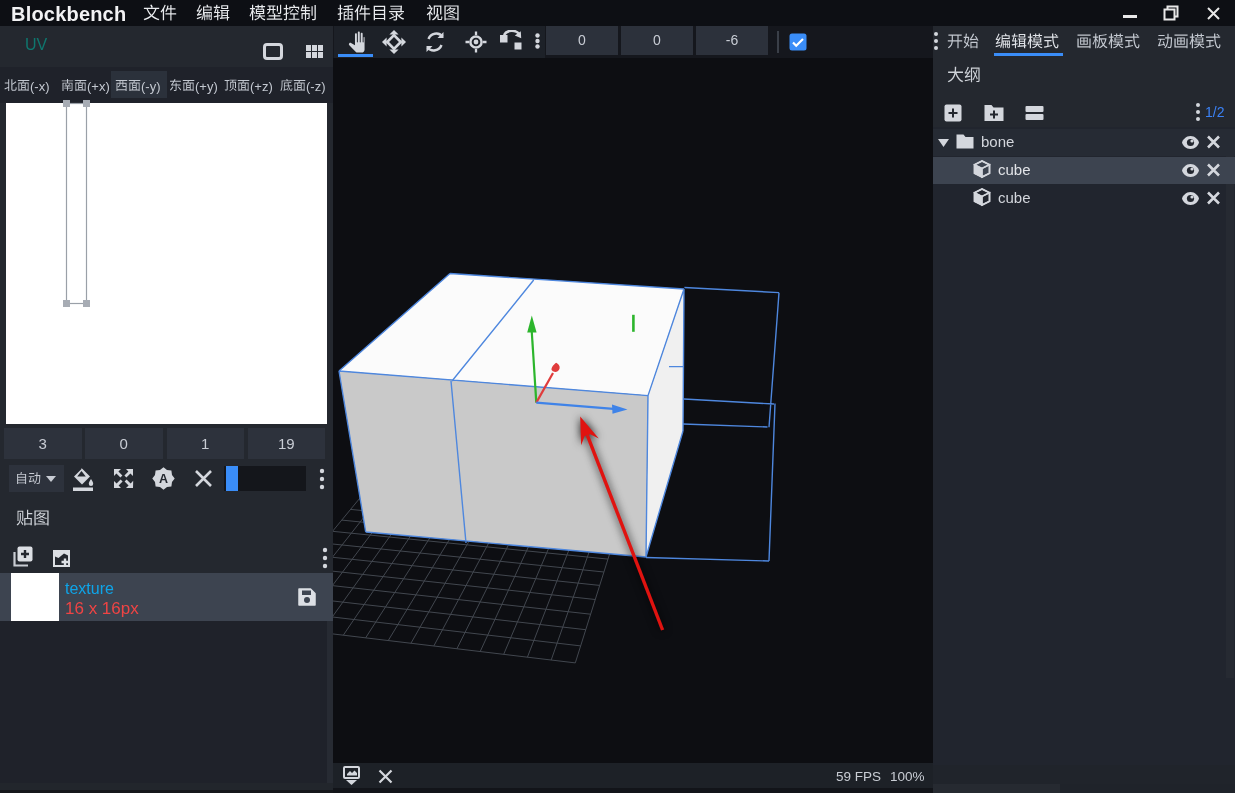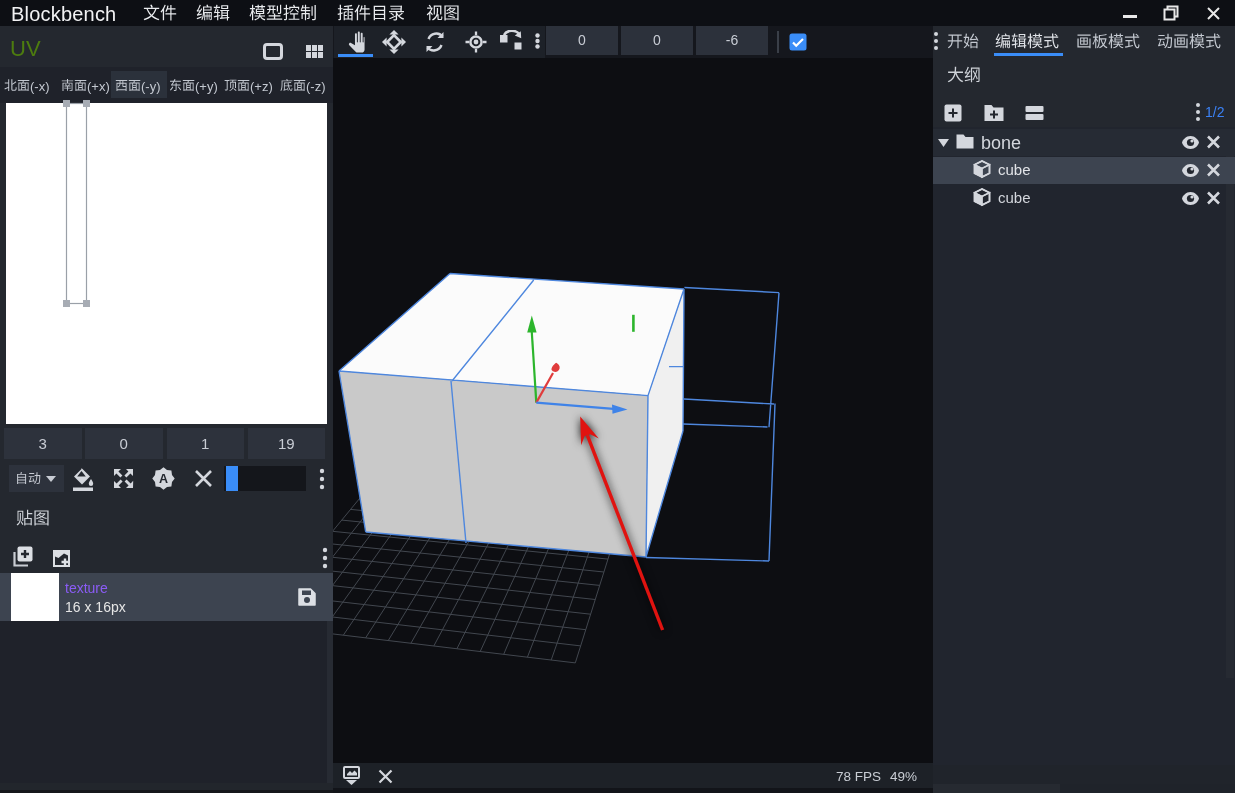--- a/index.html
+++ b/index.html
@@ -1,18 +1,18 @@
 <!DOCTYPE html>
 <html><head><meta charset="utf-8"><style>
 *{margin:0;padding:0;box-sizing:border-box}
 body{width:1235px;height:793px;position:relative;overflow:hidden;background:#0d0f14;font-family:'Liberation Sans',sans-serif;}
 .abs{position:absolute}
 </style></head><body>
 <div class="abs" style="left:0;top:0;width:1235px;height:26px;background:#0d0f14"></div>
-<div class="abs" style="left:11px;top:3px;font-size:20px;font-weight:normal;color:#f2f2f4;letter-spacing:0.2px">Blockbench</div>
+<div class="abs" style="left:11px;top:3px;font-size:20px;font-weight:bold;color:#f2f2f4;letter-spacing:0.2px">Blockbench</div>
 <svg style="position:absolute;left:143px;top:2px" width="36" height="23" viewBox="0 -17 36 23">
     <path fill="#e8eaed" d="M7.2 -14C7.7 -13.2 8.2 -12 8.4 -11.3L9.9 -11.8C9.6 -12.5 9 -13.6 8.5 -14.4ZM0.9 -11.3V-10H3.5C4.5 -7.4 5.8 -5.2 7.6 -3.4C5.7 -1.8 3.4 -0.7 0.6 0.1C0.9 0.4 1.3 1 1.4 1.3C4.2 0.4 6.6 -0.8 8.5 -2.5C10.5 -0.8 12.8 0.5 15.6 1.2C15.8 0.9 16.2 0.3 16.4 0.1C13.7 -0.6 11.4 -1.8 9.5 -3.4C11.2 -5.2 12.5 -7.3 13.5 -10H16.2V-11.3ZM8.6 -4.3C7 -5.9 5.7 -7.9 4.8 -10H12.1C11.2 -7.7 10.1 -5.8 8.6 -4.3Z M22.4 -5.8V-4.6H27.3V1.4H28.5V-4.6H33.2V-5.8H28.5V-9.6H32.5V-10.8H28.5V-14.1H27.3V-10.8H25C25.2 -11.6 25.4 -12.4 25.6 -13.2L24.3 -13.4C24 -11.2 23.2 -9 22.3 -7.6C22.6 -7.4 23.1 -7.1 23.3 -7C23.8 -7.7 24.2 -8.6 24.6 -9.6H27.3V-5.8ZM21.6 -14.2C20.6 -11.6 19.1 -9.1 17.5 -7.4C17.8 -7.1 18.1 -6.5 18.3 -6.2C18.8 -6.7 19.3 -7.4 19.8 -8.2V1.3H21.1V-10.1C21.7 -11.3 22.3 -12.6 22.8 -13.9Z"></path>
   </svg>
 <svg style="position:absolute;left:196px;top:2px" width="36" height="23" viewBox="0 -17 36 23">
     <path fill="#e8eaed" d="M0.7 -0.9 1 0.3C2.4 -0.3 4.2 -1 5.9 -1.8L5.6 -2.8C3.8 -2.1 1.9 -1.3 0.7 -0.9ZM1 -7.2C1.3 -7.3 1.7 -7.4 3.5 -7.7C2.8 -6.6 2.2 -5.7 2 -5.4C1.5 -4.7 1.1 -4.3 0.8 -4.2C0.9 -3.9 1.1 -3.3 1.2 -3.1C1.5 -3.3 2 -3.5 5.8 -4.3C5.7 -4.6 5.7 -5.1 5.7 -5.4L2.8 -4.8C4 -6.4 5.2 -8.3 6.2 -10.1L5.2 -10.7C4.9 -10.1 4.5 -9.4 4.2 -8.8L2.3 -8.6C3.2 -10.1 4.2 -12 4.9 -13.9L3.7 -14.3C3 -12.2 1.9 -10 1.5 -9.4C1.2 -8.8 0.9 -8.4 0.6 -8.3C0.8 -8 1 -7.4 1 -7.2ZM10.6 -6V-3.4H9.2V-6ZM11.5 -6H12.7V-3.4H11.5ZM8.2 -7V1.2H9.2V-2.4H10.6V0.8H11.5V-2.4H12.7V0.8H13.5V-2.4H14.8V0.1C14.8 0.2 14.8 0.3 14.6 0.3C14.5 0.3 14.2 0.3 13.8 0.3C14 0.5 14.1 1 14.1 1.2C14.7 1.2 15.1 1.2 15.4 1.1C15.7 0.9 15.8 0.6 15.8 0.1V-7L14.8 -7ZM13.5 -6H14.8V-3.4H13.5ZM10.3 -14C10.6 -13.6 10.8 -13 11 -12.4H7V-8.8C7 -6.1 6.9 -2.4 5.3 0.4C5.6 0.5 6.1 0.9 6.3 1.1C7.9 -1.7 8.2 -5.7 8.2 -8.5H15.6V-12.4H12.4C12.2 -13 11.8 -13.8 11.5 -14.4ZM8.2 -11.4H14.5V-9.5H8.2Z M26.4 -12.8H30.9V-11.1H26.4ZM25.2 -13.7V-10.1H32.2V-13.7ZM18.4 -5.6C18.5 -5.8 19 -5.9 19.6 -5.9H21.1V-3.4L17.7 -2.8L18 -1.6L21.1 -2.2V1.3H22.3V-2.5L24.3 -2.9L24.2 -4L22.3 -3.6V-5.9H23.9V-7H22.3V-9.7H21.1V-7H19.5C20 -8.2 20.5 -9.6 20.9 -11.1H24V-12.3H21.2C21.3 -12.9 21.5 -13.4 21.6 -14L20.3 -14.3C20.2 -13.6 20.1 -12.9 20 -12.3H17.8V-11.1H19.7C19.3 -9.7 19 -8.6 18.8 -8.1C18.5 -7.4 18.3 -6.9 18 -6.8C18.1 -6.5 18.3 -5.9 18.4 -5.6ZM30.9 -8V-6.6H26.5V-8ZM23.8 -1.3 24 -0.1 30.9 -0.7V1.4H32V-0.8L33.3 -0.9L33.3 -2L32 -1.9V-8H33.2V-9.1H24.2V-8H25.3V-1.4ZM30.9 -5.6V-4.1H26.5V-5.6ZM30.9 -3.1V-1.8L26.5 -1.5V-3.1Z"></path>
   </svg>
 <svg style="position:absolute;left:249px;top:2px" width="70" height="23" viewBox="0 -17 70 23">
     <path fill="#e8eaed" d="M8 -7.1H13.9V-5.9H8ZM8 -9.2H13.9V-8H8ZM12.4 -14.3V-12.9H9.8V-14.3H8.6V-12.9H6.1V-11.8H8.6V-10.5H9.8V-11.8H12.4V-10.5H13.7V-11.8H16.1V-12.9H13.7V-14.3ZM6.8 -10.2V-4.9H10.3C10.2 -4.4 10.2 -3.9 10 -3.5H5.8V-2.4H9.7C9 -1.1 7.8 -0.2 5.3 0.3C5.5 0.6 5.9 1.1 6 1.4C8.9 0.6 10.3 -0.6 11 -2.4C11.8 -0.5 13.4 0.8 15.6 1.4C15.8 1 16.2 0.6 16.4 0.3C14.5 -0.1 13 -1 12.2 -2.4H16V-3.5H11.3C11.4 -3.9 11.5 -4.4 11.5 -4.9H15.2V-10.2ZM3 -14.3V-11H0.9V-9.8H3V-9.8C2.5 -7.5 1.5 -4.8 0.5 -3.3C0.8 -3 1.1 -2.5 1.2 -2.1C1.9 -3.1 2.5 -4.7 3 -6.3V1.3H4.2V-7.4C4.7 -6.5 5.2 -5.4 5.4 -4.9L6.2 -5.8C5.9 -6.3 4.6 -8.4 4.2 -9.1V-9.8H6V-11H4.2V-14.3Z M27.8 -13.3V-7.6H29V-13.3ZM31 -14.2V-6.6C31 -6.4 30.9 -6.3 30.6 -6.3C30.4 -6.3 29.5 -6.3 28.6 -6.3C28.7 -6 28.9 -5.5 29 -5.1C30.2 -5.1 31 -5.1 31.5 -5.3C32 -5.5 32.2 -5.8 32.2 -6.6V-14.2ZM23.6 -12.5V-10.1H21.5V-10.2V-12.5ZM18.1 -10.1V-9H20.2C20 -7.8 19.5 -6.7 18 -5.8C18.2 -5.6 18.7 -5.1 18.8 -4.9C20.6 -6 21.2 -7.5 21.4 -9H23.6V-5.3H24.8V-9H26.7V-10.1H24.8V-12.5H26.4V-13.6H18.7V-12.5H20.3V-10.2V-10.1ZM24.9 -5.6V-3.8H19.6V-2.6H24.9V-0.4H17.8V0.8H33.2V-0.4H26.2V-2.6H31.4V-3.8H26.2V-5.6Z M45.8 -9.4C46.9 -8.4 48.3 -7.1 49 -6.3L49.9 -7.1C49.1 -7.9 47.7 -9.2 46.6 -10.1ZM43.5 -10.1C42.7 -9 41.5 -7.8 40.3 -7.1C40.5 -6.8 40.9 -6.3 41.1 -6.1C42.3 -7 43.7 -8.3 44.6 -9.7ZM36.8 -14.3V-11H34.7V-9.8H36.8V-5.7C35.9 -5.4 35.2 -5.2 34.5 -5L34.8 -3.7L36.8 -4.4V-0.3C36.8 -0 36.7 0 36.5 0C36.3 0.1 35.6 0.1 34.9 0C35.1 0.4 35.2 0.9 35.3 1.2C36.3 1.2 37 1.2 37.4 1C37.8 0.8 38 0.4 38 -0.3V-4.9L39.8 -5.5L39.6 -6.7L38 -6.1V-9.8H39.7V-11H38V-14.3ZM39.6 -0.3V0.8H50.4V-0.3H45.7V-4.6H49.2V-5.7H41V-4.6H44.4V-0.3ZM44 -14C44.2 -13.5 44.5 -12.8 44.7 -12.2H40.2V-9.2H41.4V-11.1H49V-9.4H50.2V-12.2H46.1C45.9 -12.8 45.5 -13.6 45.2 -14.3Z M62.5 -12.7V-3.3H63.7V-12.7ZM65.5 -14.1V-0.4C65.5 -0.1 65.4 -0 65.2 -0C64.9 -0 63.9 -0 62.9 -0.1C63.1 0.3 63.3 0.9 63.3 1.3C64.6 1.3 65.5 1.3 66 1.1C66.6 0.8 66.8 0.4 66.8 -0.4V-14.1ZM53.4 -13.9C53.1 -12.2 52.5 -10.5 51.7 -9.4C52 -9.3 52.6 -9 52.8 -8.9C53.1 -9.4 53.4 -10 53.7 -10.7H55.9V-8.9H51.8V-7.7H55.9V-6H52.5V-0H53.7V-4.8H55.9V1.3H57.1V-4.8H59.5V-1.3C59.5 -1.1 59.4 -1.1 59.3 -1.1C59.1 -1.1 58.5 -1.1 57.8 -1.1C58 -0.8 58.1 -0.3 58.2 0C59.1 0 59.8 0 60.1 -0.2C60.6 -0.4 60.7 -0.7 60.7 -1.3V-6H57.1V-7.7H61.3V-8.9H57.1V-10.7H60.6V-11.8H57.1V-14.2H55.9V-11.8H54.1C54.3 -12.4 54.5 -13 54.6 -13.6Z"></path>
   </svg>
 <svg style="position:absolute;left:337px;top:2px" width="70" height="23" viewBox="0 -17 70 23">
@@ -25,21 +25,21 @@
     <rect x="5" y="15" width="14" height="3" fill="#e8e8e8"></rect>
     <g stroke="#e8e8e8" stroke-width="2" fill="none">
       <rect x="46.5" y="9.5" width="10" height="10"></rect>
       <path d="M49.5 9.5 v-3 h10 v10 h-3"></path>
     </g>
     <g stroke="#e8e8e8" stroke-width="2">
       <path d="M90 8 l11 11 M101 8 l-11 11"></path>
     </g>
   </svg>
 <div class="abs" style="left:0;top:26px;width:333px;height:767px;background:#24282f"></div>
-<div class="abs" style="left:10px;top:36px;font-size:22px;color:#4d7c0f">UV</div>
+<div class="abs" style="left:25px;top:36px;font-size:16px;color:#0f766e">UV</div>
 <svg class="abs" style="left:263px;top:43px" width="62" height="18">
     <rect x="1.5" y="1.5" width="17" height="14" rx="2.5" fill="none" stroke="#d4d7dd" stroke-width="3"></rect>
     <g fill="#d4d7dd">
       <rect x="43" y="2" width="5" height="6"></rect>
       <rect x="49" y="2" width="5" height="6"></rect>
       <rect x="55" y="2" width="5" height="6"></rect>
       <rect x="43" y="9" width="5" height="6"></rect>
       <rect x="49" y="9" width="5" height="6"></rect>
       <rect x="55" y="9" width="5" height="6"></rect>
     </g>
@@ -129,22 +129,22 @@
     <path d="M2 2 h13 v3.5 l-4-2 -5.5 4.5 -3.5-1.5 Z" fill="#dcdfe4"></path>
     <path d="M12 8.5 v7 M8.5 12 h7" stroke="#dcdfe4" stroke-width="2.4"></path>
   </svg>
 <svg class="abs" style="left:320px;top:546px" width="10" height="24" fill="#d4d7dd">
     <circle cx="5" cy="4" r="2.2"></circle>
     <circle cx="5" cy="12" r="2.2"></circle>
     <circle cx="5" cy="20" r="2.2"></circle>
   </svg>
 <div class="abs" style="left:0px;top:573px;width:333px;height:48px;background:#3d4450"></div>
 <div class="abs" style="left:11px;top:573px;width:48px;height:48px;background:#fff"></div>
-<div class="abs" style="left:65px;top:580px;font-size:14px;color:#8b5cf6">texture</div>
-<div class="abs" style="left:65px;top:599px;font-size:14px;color:#e5e5e5">16 x 16px</div>
+<div class="abs" style="left:65px;top:580px;font-size:16px;color:#0ea5e9">texture</div>
+<div class="abs" style="left:65px;top:599px;font-size:17px;color:#ef4444">16 x 16px</div>
 <svg class="abs" style="left:297px;top:587px" width="20" height="20">
     <path d="M2 2 h11.5 l4.5 4.5 V18 H2 Z" fill="#dcdfe4" stroke="#dcdfe4" stroke-width="1.5" stroke-linejoin="round"></path>
     <rect x="5" y="3.5" width="9" height="4.5" fill="#3d4450"></rect>
     <circle cx="10" cy="13" r="3" fill="#3d4450"></circle>
   </svg>
 <div class="abs" style="left:0;top:621px;width:333px;height:162px;background:#1f222a"></div>
 <div class="abs" style="left:326.5px;top:621px;width:6.5px;height:162px;background:#272b33"></div>
 <div class="abs" style="left:0;top:783px;width:333px;height:7px;background:#22262c"></div>
 <div class="abs" style="left:0;top:790px;width:333px;height:3px;background:#15171b"></div>
 <div class="abs" style="left:333px;top:26px;width:600px;height:32px;background:#15171d"></div>
@@ -219,22 +219,22 @@
 <div class="abs" style="left:333px;top:763px;width:600px;height:25px;background:#1d2127"></div>
 <div class="abs" style="left:333px;top:788px;width:600px;height:5px;background:#121419"></div>
 <svg class="abs" style="left:342px;top:766px" width="19" height="19" fill="#d4d7dd">
     <rect x="2" y="1" width="15" height="11" rx="1" fill="none" stroke="#d4d7dd" stroke-width="2"></rect>
     <path d="M5 8 l3-3 2 2 2.5-2.5 L15 7 V9.5 H5 Z"></path>
     <path d="M4 14 h11 l-5.5 5 Z"></path>
   </svg>
 <svg class="abs" style="left:377px;top:768px" width="17" height="17">
     <path d="M2.5 2.5 L14.5 14.5 M14.5 2.5 L2.5 14.5" stroke="#d4d7dd" stroke-width="2.2"></path>
   </svg>
-<div class="abs" style="left:836px;top:769px;font-size:13.5px;color:#c9cdd4">78 FPS</div>
-<div class="abs" style="left:890px;top:769px;font-size:13.5px;color:#c9cdd4">49%</div>
+<div class="abs" style="left:836px;top:769px;font-size:13.5px;color:#c9cdd4">59 FPS</div>
+<div class="abs" style="left:890px;top:769px;font-size:13.5px;color:#c9cdd4">100%</div>
 <div class="abs" style="left:933px;top:26px;width:302px;height:767px;background:#24282f"></div>
 <div class="abs" style="left:933px;top:127px;width:302px;height:638px;background:#21252e"></div>
 <div class="abs" style="left:933px;top:765px;width:302px;height:19px;background:#20242b"></div>
 <div class="abs" style="left:1225.5px;top:130px;width:8px;height:548px;background:#262a32"></div>
 <svg class="abs" style="left:931px;top:30px" width="10" height="24" fill="#d4d7dd">
     <circle cx="5" cy="4" r="2"></circle>
     <circle cx="5" cy="11" r="2"></circle>
     <circle cx="5" cy="18" r="2"></circle>
   </svg>
 <svg style="position:absolute;left:947px;top:31px" width="34" height="22" viewBox="0 -16 34 22">
@@ -271,21 +271,21 @@
     <circle cx="5" cy="18" r="2"></circle>
   </svg>
 <div class="abs" style="left:1205px;top:104px;font-size:14px;color:#3b82f6">1/2</div>
 <div class="abs" style="left:933px;top:129px;width:302px;height:27px;background:#262b34"></div>
 <svg class="abs" style="left:937px;top:136px" width="13" height="13">
     <path d="M1 3 h11 l-5.5 8 Z" fill="#d4d7dd"></path>
   </svg>
 <svg class="abs" style="left:956px;top:134px" width="18" height="15" fill="#d4d7dd">
     <path d="M0.5 0.5 h7 l2 2.5 H17.5 V14.5 H0.5 Z"></path>
   </svg>
-<div class="abs" style="left:981px;top:133px;font-size:18px;color:#d3d6dc">bone</div>
+<div class="abs" style="left:981px;top:133px;font-size:15px;color:#d3d6dc">bone</div>
 <svg class="abs" style="left:1182px;top:134px" width="40" height="17">
     <path d="M8.5 2 C 13 2 16.2 5.5 17 8.5 C16.2 11.5 13 15 8.5 15 C4 15 0.8 11.5 0 8.5 C0.8 5.5 4 2 8.5 2 Z" fill="#d4d7dd"></path>
     <circle cx="8.5" cy="8.5" r="3.6" fill="#23272f"></circle>
     <circle cx="10" cy="7" r="1.6" fill="#d4d7dd"></circle>
     <path d="M26 2.5 L37 13.5 M37 2.5 L26 13.5" stroke="#d4d7dd" stroke-width="2.6"></path>
   </svg>
 <div class="abs" style="left:933px;top:157px;width:302px;height:27px;background:#3d4450"></div>
 <svg class="abs" style="left:973px;top:160px" width="18" height="19">
     <polygon points="9,1 16.5,4.7 16.5,13.3 9,17 1.5,13.3 1.5,4.7" fill="none" stroke="#d4d7dd" stroke-width="1.8"></polygon>
     <polygon points="1.5,4.7 9,8.4 9,17 1.5,13.3" fill="#d4d7dd" stroke="#d4d7dd" stroke-width="1.2"></polygon>

